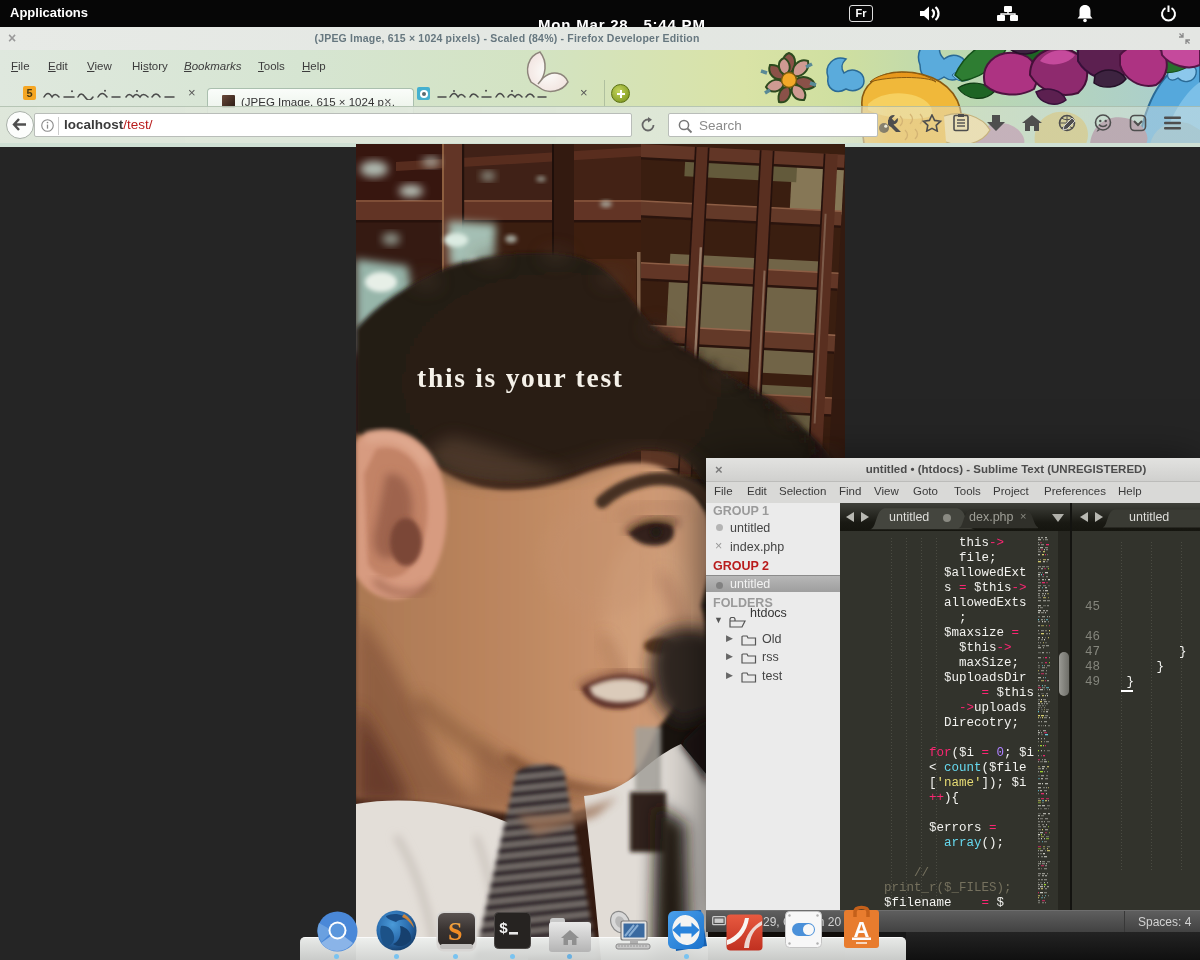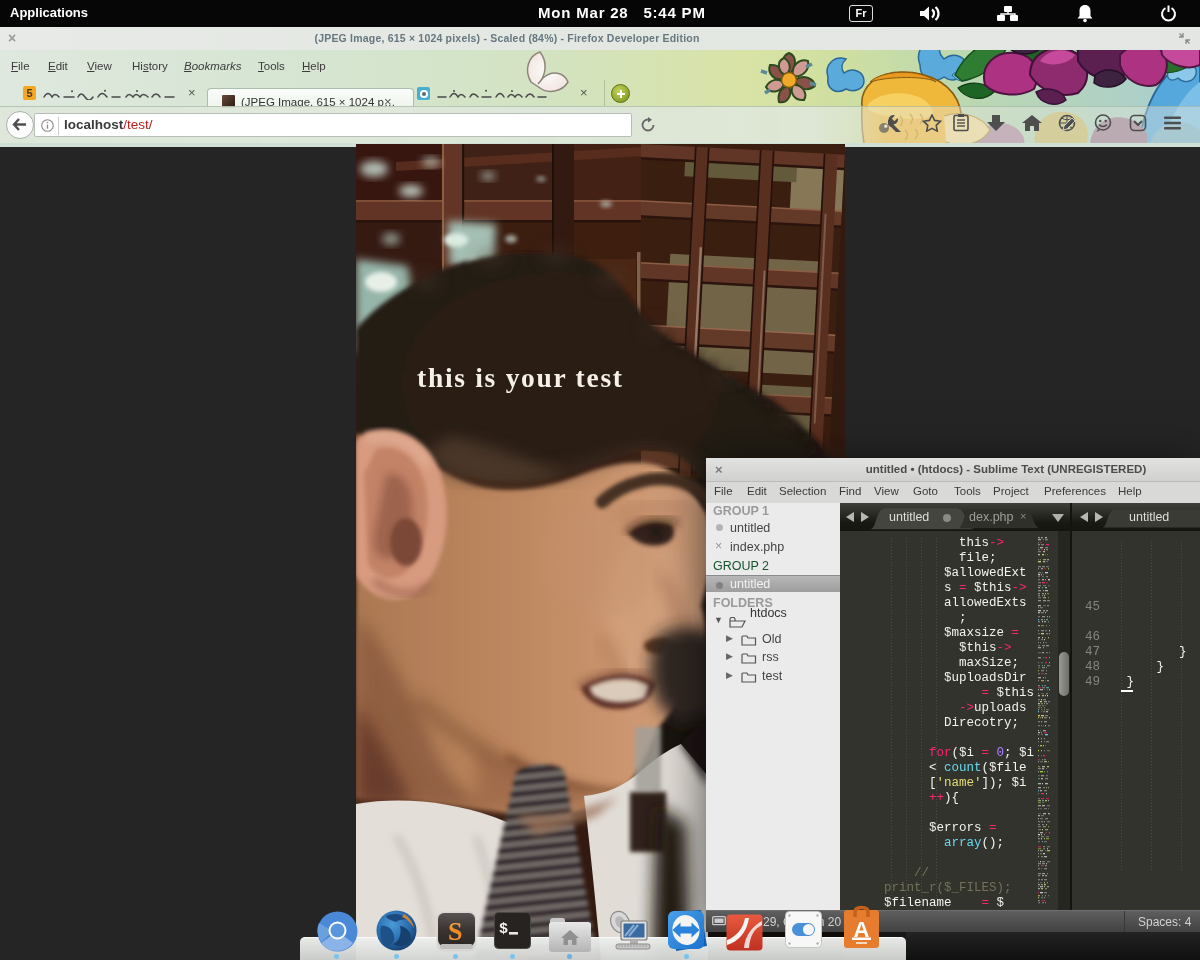--- a/index.html
+++ b/index.html
@@ -8,21 +8,21 @@
   .abs { position:absolute; }
   #stage { position:relative; width:1200px; height:960px; }
 </style>
 </head>
 <body>
 <div id="stage">
 <div class="abs" style="left:0;top:0;width:1200px;height:960px;background:#252525;"></div>
 
 <div class="abs" id="topbar" style="left:0;top:0;width:1200px;height:27px;background:#060606;color:#fff;">
   <div class="abs" style="left:10px;top:5px;font-size:13px;font-weight:bold;">Applications</div>
-  <div class="abs" style="left:538px;top:4px;font-size:15px;font-weight:bold;letter-spacing:0.8px;">Mon Mar 28&nbsp;&nbsp;&nbsp;5:44 PM</div>
+  <div class="abs" style="left:538px;top:16px;font-size:15px;font-weight:bold;letter-spacing:0.8px;">Mon Mar 28&nbsp;&nbsp;&nbsp;5:44 PM</div>
   <div class="abs" style="left:849px;top:5px;width:24px;height:17px;border:1px solid #dedede;border-radius:3px;font-size:11px;font-weight:bold;text-align:center;line-height:15px;">Fr</div>
 
   <svg class="abs" style="left:918px;top:5px" width="28" height="17" viewBox="0 0 28 17">
     <polygon points="2,6 6,6 11,1.5 11,15.5 6,11 2,11" fill="#fff"></polygon>
     <path d="M14 4.5 A 5 5 0 0 1 14 12.5" stroke="#fff" stroke-width="2.2" fill="none"></path>
     <path d="M17.5 2 A 8.5 8.5 0 0 1 17.5 15" stroke="#fff" stroke-width="2.2" fill="none"></path>
   </svg>
 
   <svg class="abs" style="left:997px;top:5px" width="22" height="17" viewBox="0 0 22 17">
     <rect x="7" y="1" width="8" height="6" rx="1" fill="#fff"></rect>
@@ -185,20 +185,27 @@
         </svg>
         <div class="abs" style="left:23px;top:3px;width:1px;height:18px;background:#cccccc;"></div>
         <div class="abs" style="left:29px;top:3px;font-size:13.5px;font-weight:600;color:#3a3a3a;">localhost<span style="color:#b91c1c;font-weight:400;">/test/</span></div>
       </div>
 
       <svg class="abs" style="left:640px;top:10px" width="16" height="16" viewBox="0 0 16 16">
         <path d="M13.5 8 A 5.5 5.5 0 1 1 8 2.5" stroke="#666" stroke-width="1.8" fill="none"></path>
         <polygon points="8,0 8,5.5 12,2.8" fill="#666"></polygon>
       </svg>
 
+      <div class="abs" style="left:668px;top:6px;width:210px;height:24px;background:#fff;border:1px solid #b9bdb9;border-radius:2px;">
+        <svg class="abs" style="left:9px;top:5px" width="15" height="15" viewBox="0 0 15 15">
+          <circle cx="6" cy="6" r="4.6" stroke="#777" stroke-width="1.5" fill="none"></circle>
+          <line x1="9.5" y1="9.5" x2="13.5" y2="13.5" stroke="#777" stroke-width="1.8"></line>
+        </svg>
+        <div class="abs" style="left:30px;top:4px;font-size:13.5px;color:#8a8a8a;">Search</div>
+      </div>
 
       <svg class="abs" style="left:888px;top:7px" width="300" height="18" viewBox="0 0 300 18">
 
         <g transform="translate(8,9)">
           <path d="M-7.5,-3.5 A 4.8 4.8 0 0 1 -1,-7.6 L -4.2,-4.4 L -1.6,-1.8 L 1.6,-5 A 4.8 4.8 0 0 1 -2.5,1.5 L 4.5,8.5 A 1.8 1.8 0 0 1 2,11 L -5,4 A 4.8 4.8 0 0 1 -7.5,-3.5 Z" fill="#4e4e4e"></path>
         </g>
 
         <path d="M44 1 L46.6 6.4 L52.5 7.2 L48.2 11.3 L49.3 17.1 L44 14.3 L38.7 17.1 L39.8 11.3 L35.5 7.2 L41.4 6.4 Z" fill="none" stroke="#4e4e4e" stroke-width="1.6"></path>
 
         <rect x="66" y="1.5" width="14" height="15" rx="1.5" fill="none" stroke="#4e4e4e" stroke-width="1.6"></rect>
@@ -471,21 +478,21 @@
     <span class="abs" style="left:338px;top:3px;">Preferences</span>
     <span class="abs" style="left:412px;top:3px;">Help</span>
   </div>
 
   <div class="abs" style="left:0;top:45px;width:134px;height:407px;background:#ebebeb;font-size:12.5px;color:#444;">
     <div class="abs" style="left:7px;top:1px;color:#9a9a9a;font-weight:bold;">GROUP 1</div>
     <div class="abs" style="left:10px;top:21px;width:7px;height:7px;border-radius:50%;background:#b4b4b4;"></div>
     <div class="abs" style="left:24px;top:18px;">untitled</div>
     <div class="abs" style="left:9px;top:36px;color:#999;">×</div>
     <div class="abs" style="left:24px;top:37px;">index.php</div>
-    <div class="abs" style="left:7px;top:56px;color:#14532d;font-weight:normal;">GROUP 2</div>
+    <div class="abs" style="left:7px;top:56px;color:#b91c1c;font-weight:bold;">GROUP 2</div>
     <div class="abs" style="left:0;top:72px;width:134px;height:17px;background:linear-gradient(180deg,#b7b7b7,#9e9e9e);border-top:1px solid #8b8b8b;">
       <div class="abs" style="left:10px;top:6px;width:7px;height:7px;border-radius:50%;background:#818181;"></div>
       <div class="abs" style="left:24px;top:1px;color:#f2f2f2;">untitled</div>
     </div>
     <div class="abs" style="left:7px;top:93px;color:#9a9a9a;font-weight:bold;text-align:center;">FOLDERS</div>
     <div class="abs" style="left:8px;top:112px;color:#555;font-size:9px;">▼</div>
     <svg class="abs" style="left:23px;top:113px" width="17" height="13" viewBox="0 0 17 13">
       <path d="M1 3 L1 11 L13 11 L16 5 L6 5 L6 3 L5 1.5 L2 1.5 Z M1 5 L6 5" stroke="#555" stroke-width="1.2" fill="none"></path>
     </svg>
     <div class="abs" style="left:44px;top:103px;color:#333;">htdocs</div>

